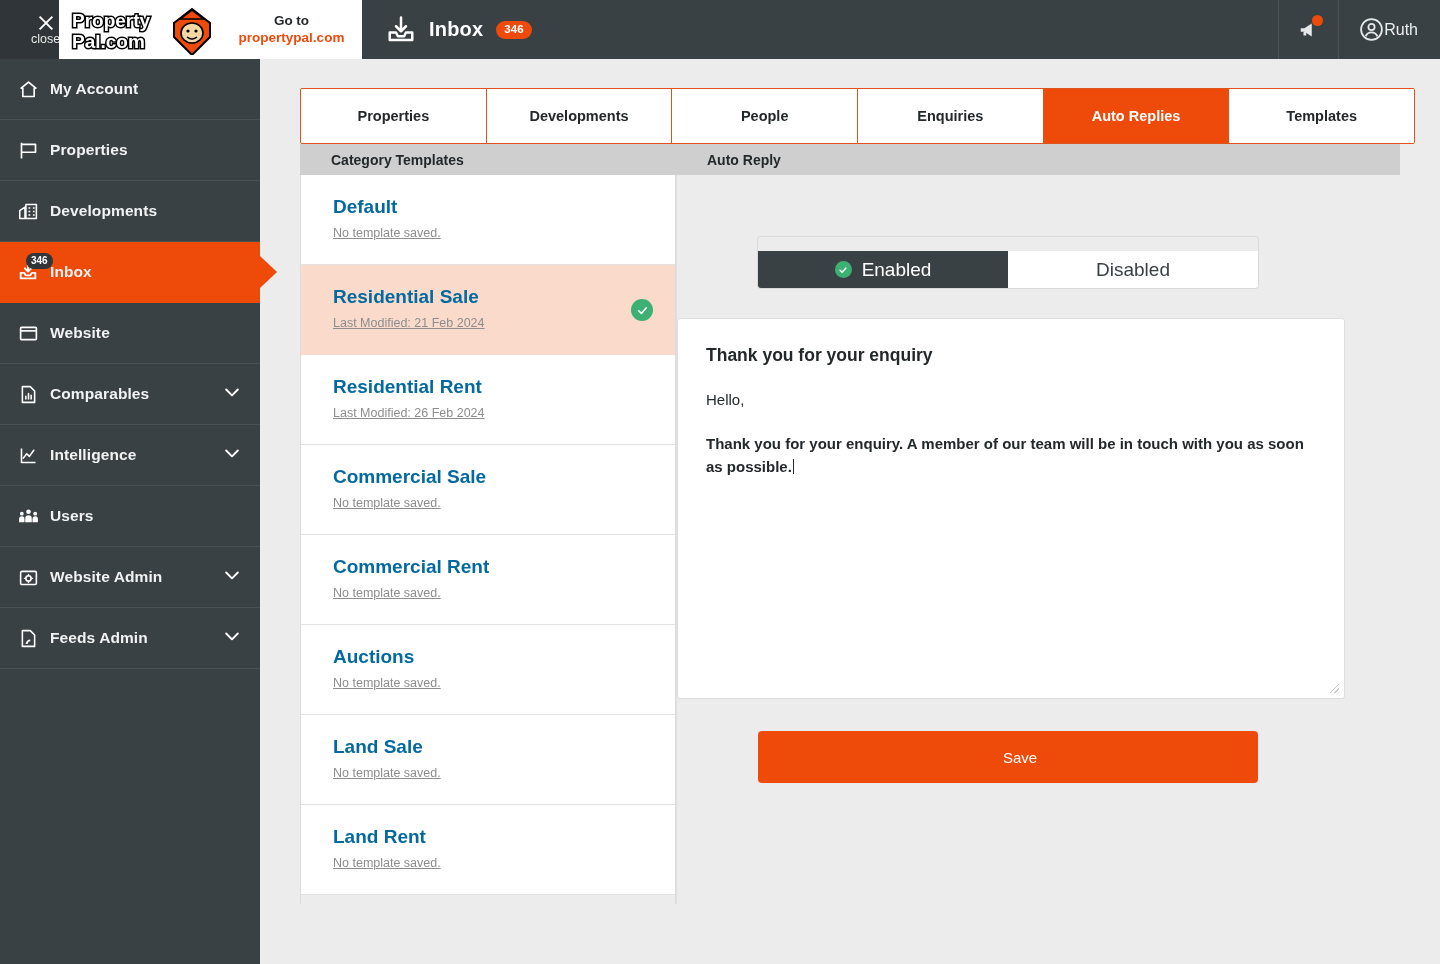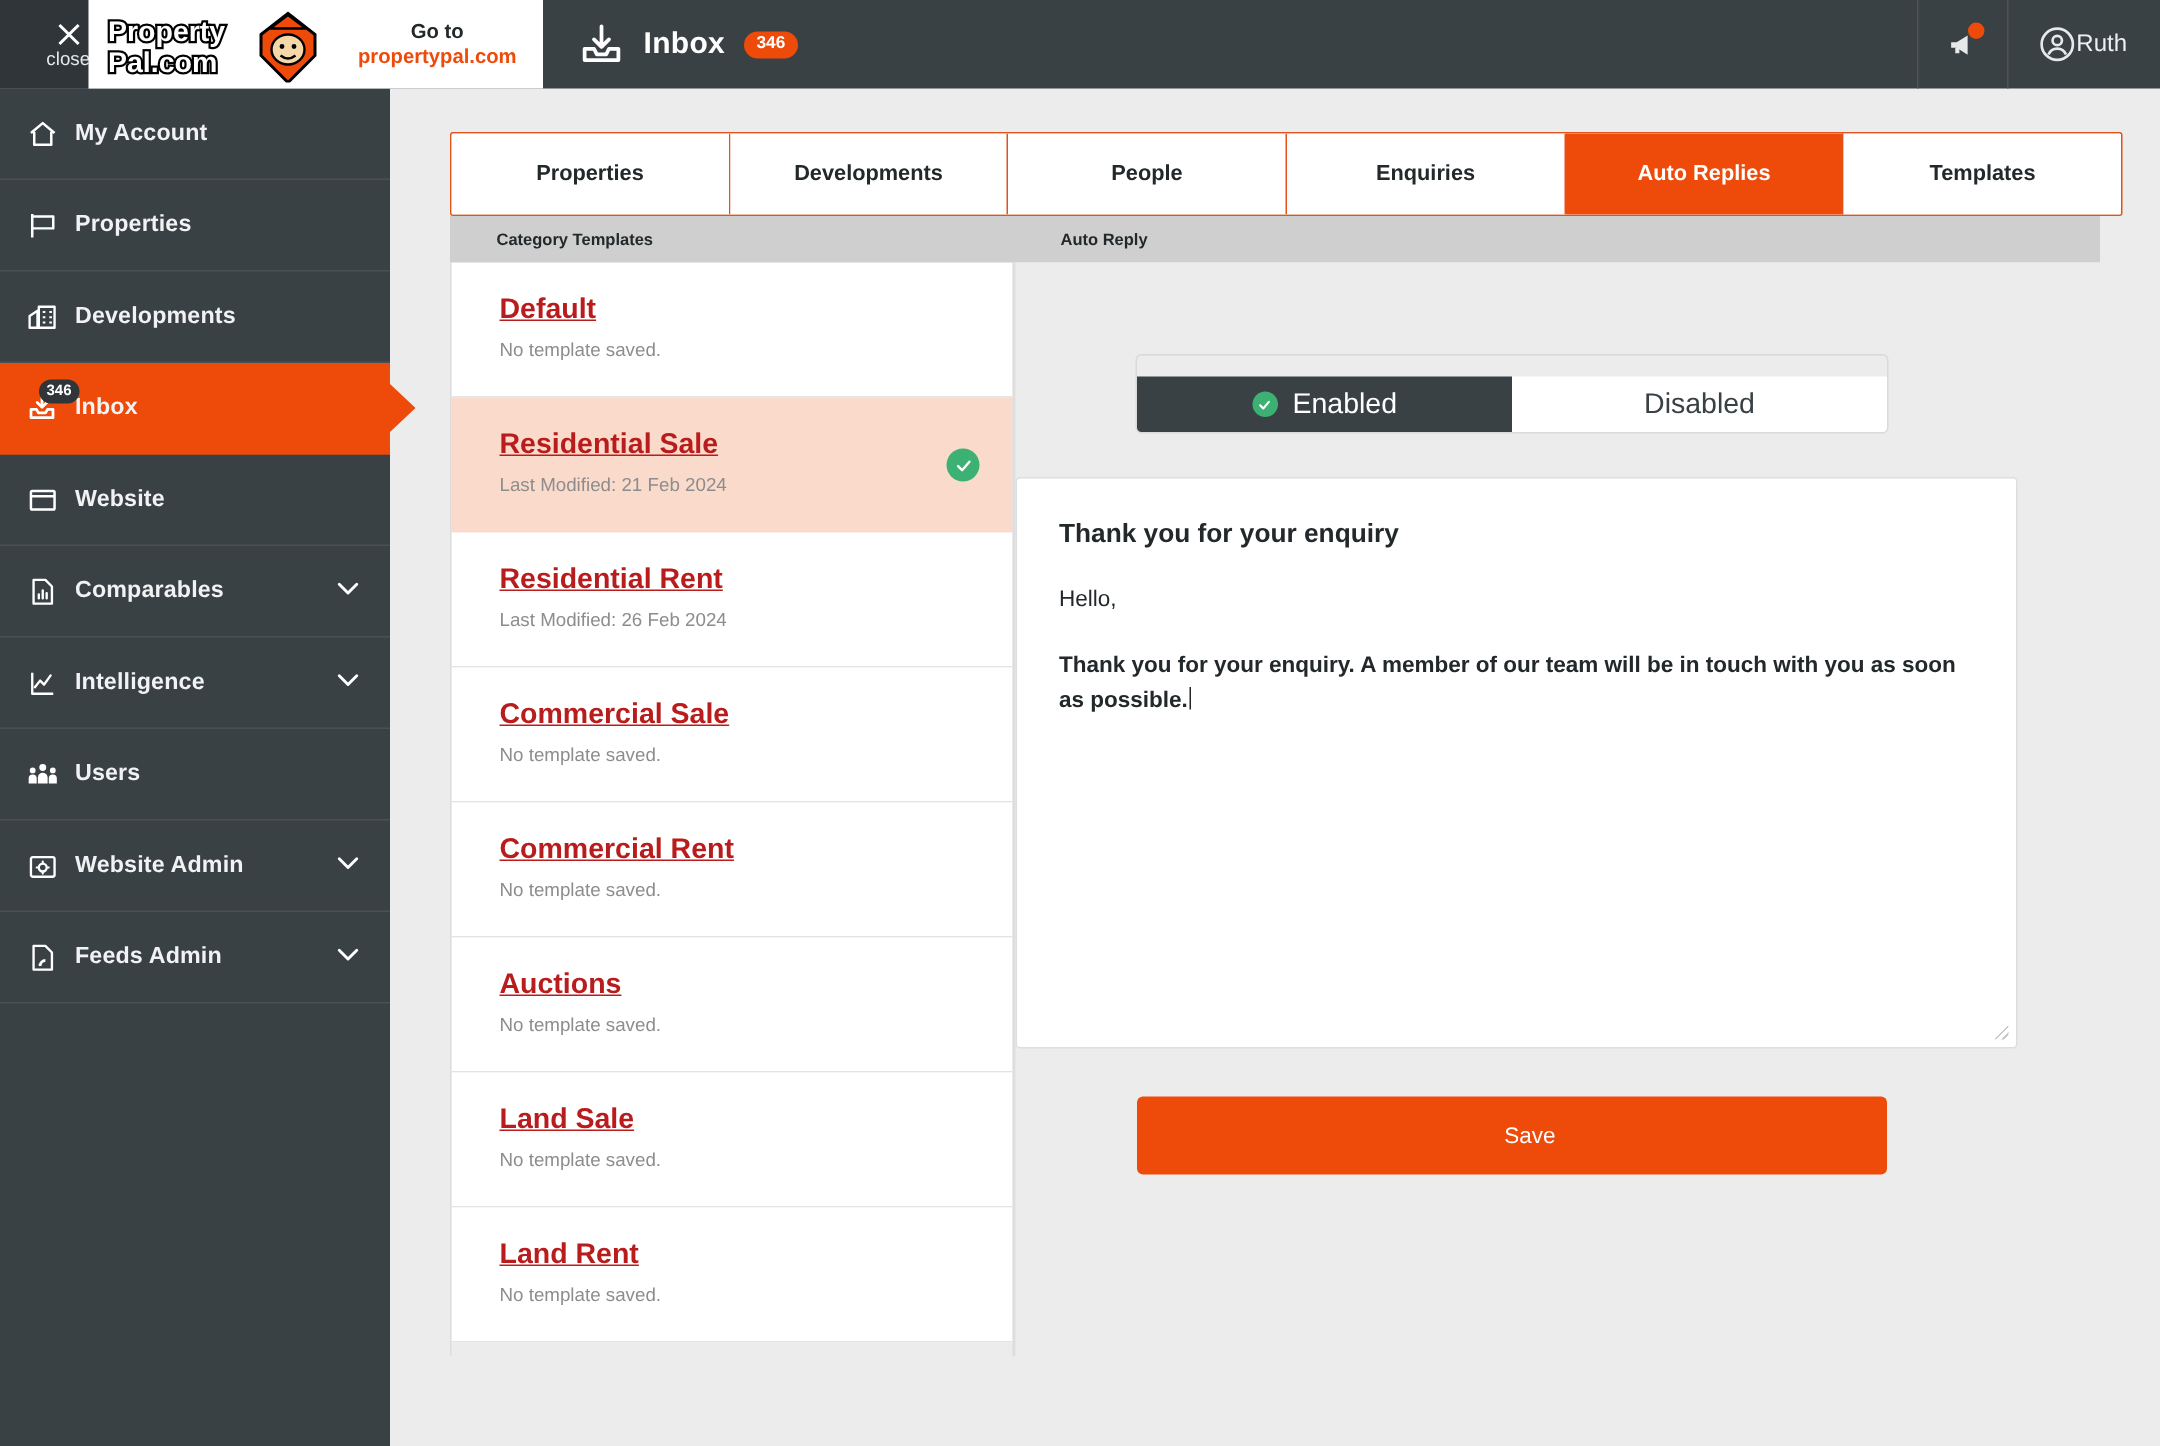--- a/index.html
+++ b/index.html
@@ -126,34 +126,34 @@
   .tab.active { background: #ee4a0a; color: #fff; }
 
   
   .col-left {
     position: absolute; top: 85px; left: 40px;
     width: 376px; height: 760px;
   }
   .col-head {
     height: 31px; background: #cfcfcf;
     display: flex; align-items: center; padding-left: 31px;
-    font-size: 11px; font-weight: bold; color: #23292b;
+    font-size: 14px; font-weight: bold; color: #23292b;
   }
   .tpl-list {
     height: 729px; overflow: hidden;
     border-left: 1px solid #dcdcdc; border-right: 1px solid #dcdcdc;
   }
   .tpl-item {
     position: relative;
     height: 90px; background: #fff;
     border-bottom: 1px solid #e3e3e3;
     padding: 19px 30px 0 32px; cursor: pointer;
   }
-  .tpl-name { font-size: 19px; font-weight: bold; color: #b91c1c; line-height: 26px; text-decoration: underline; }
-  .tpl-sub  { font-size: 12.5px; color: #8d8d8d; margin-top: 6px; }
+  .tpl-name { font-size: 19px; font-weight: bold; color: #0369a1; line-height: 26px; }
+  .tpl-sub  { font-size: 12.5px; color: #8d8d8d; margin-top: 6px; text-decoration: underline; }
   .tpl-item.selected { background: #fadbcb; border-bottom-color: #fadbcb; }
   .tpl-item.selected::after {
     content: ""; position: absolute; right: -29px; top: 27px;
     border-top: 18px solid transparent;
     border-bottom: 18px solid transparent;
     border-left: 28px solid #fadbcb;
   }
   .tick {
     position: absolute; right: 22px; top: 34px;
     width: 22px; height: 22px; border-radius: 50%;

